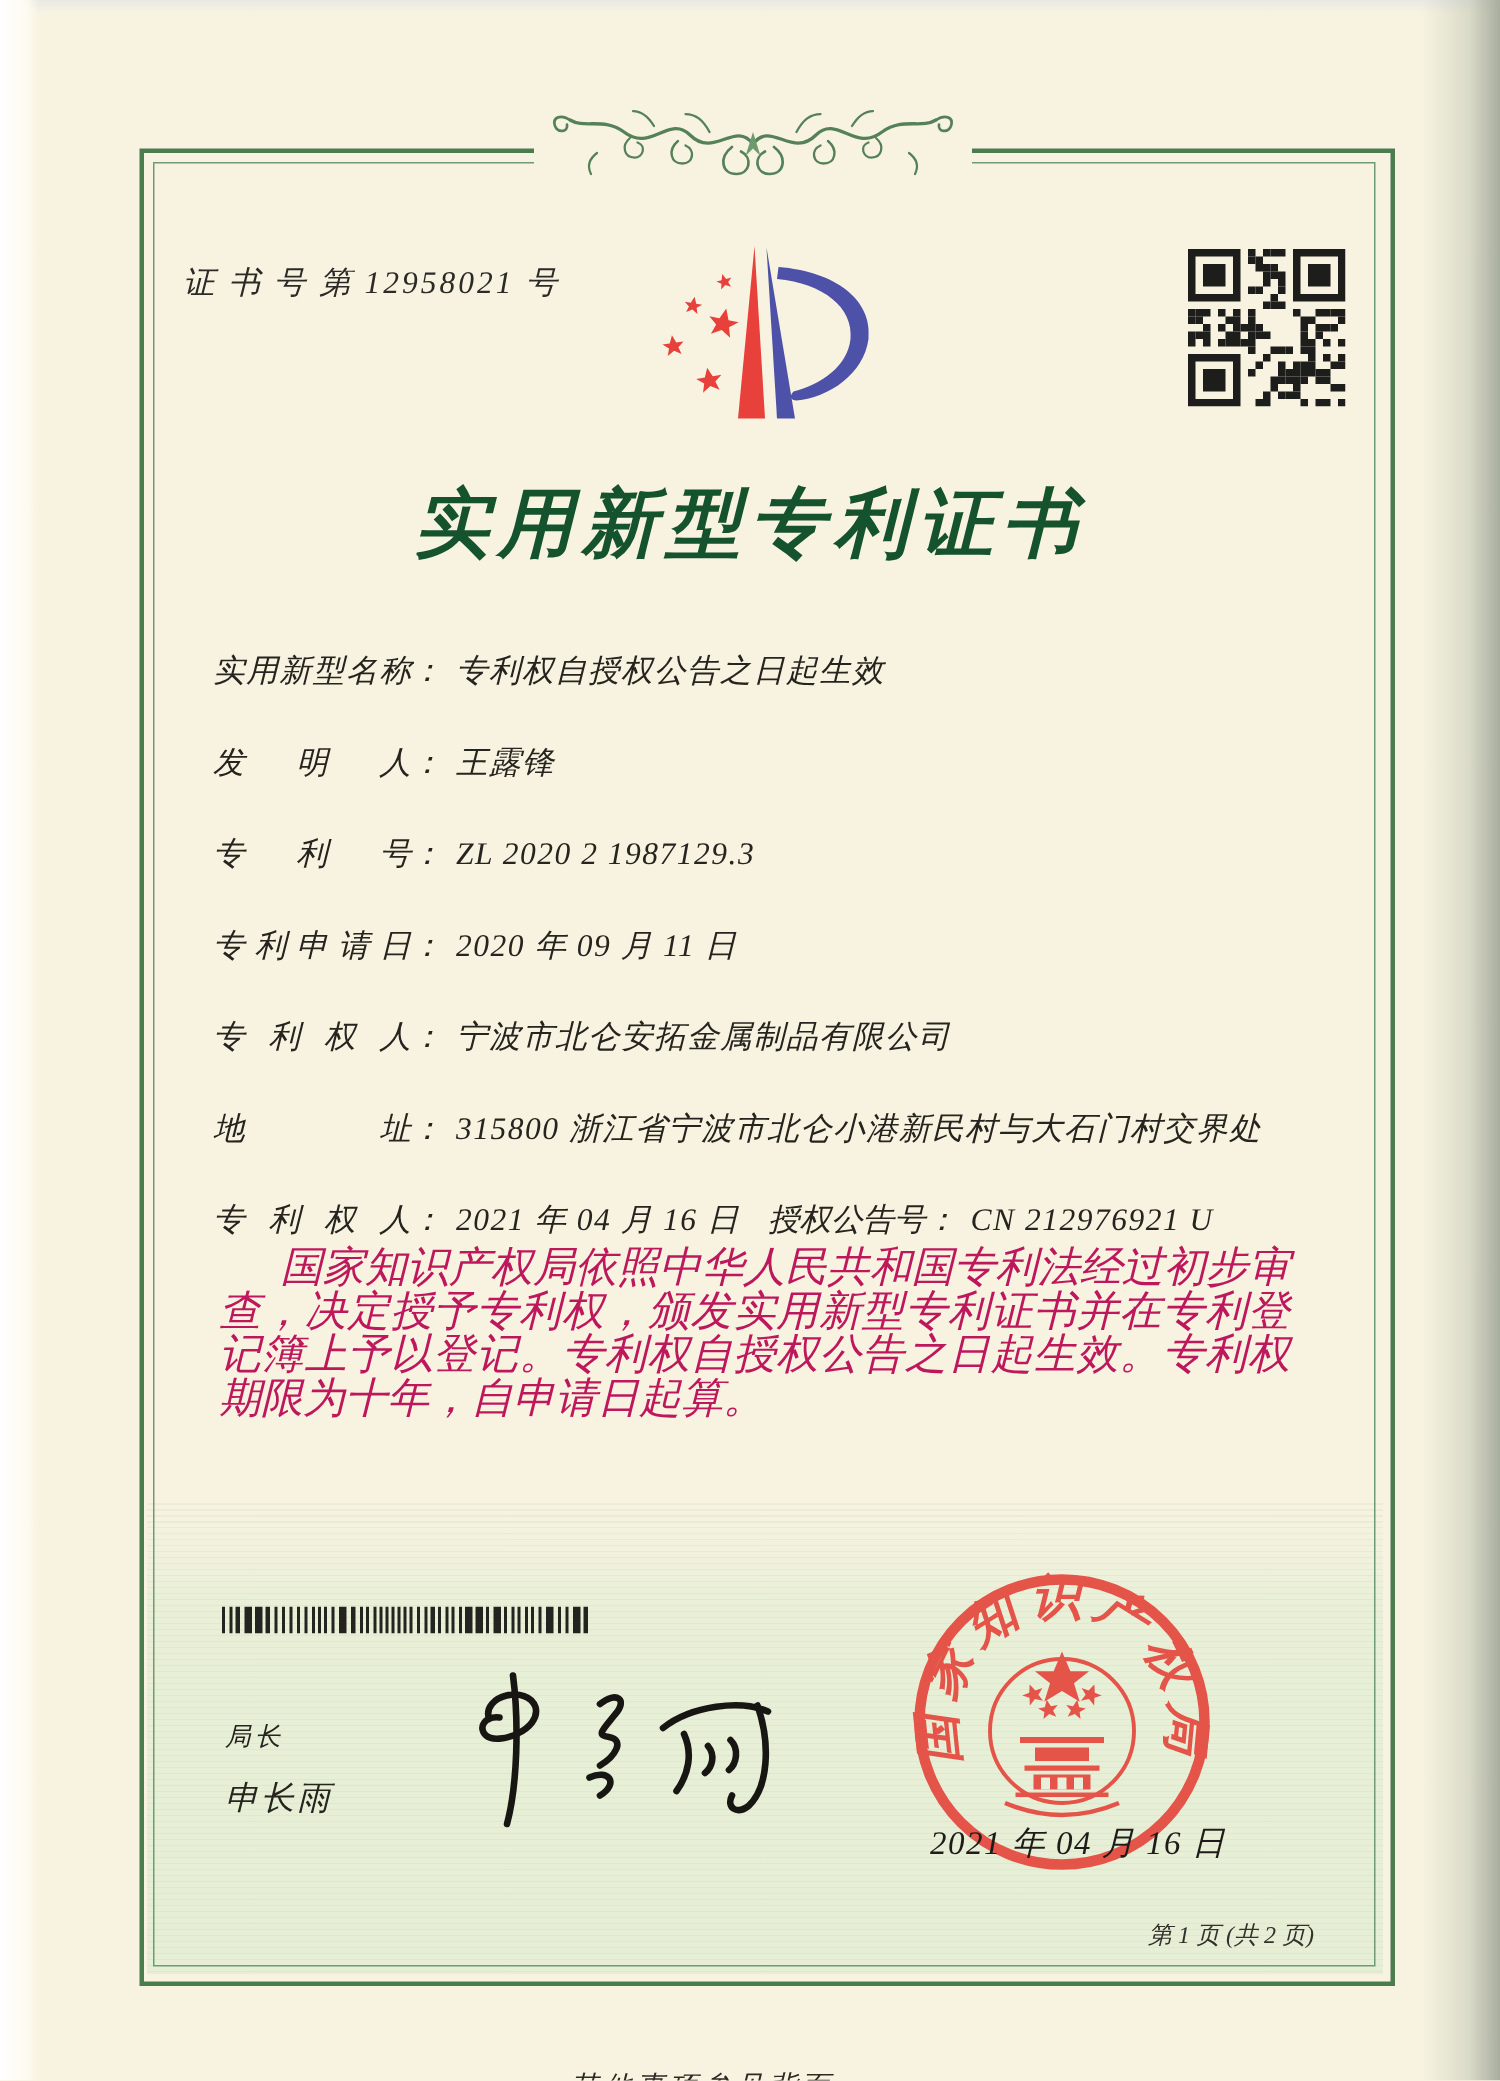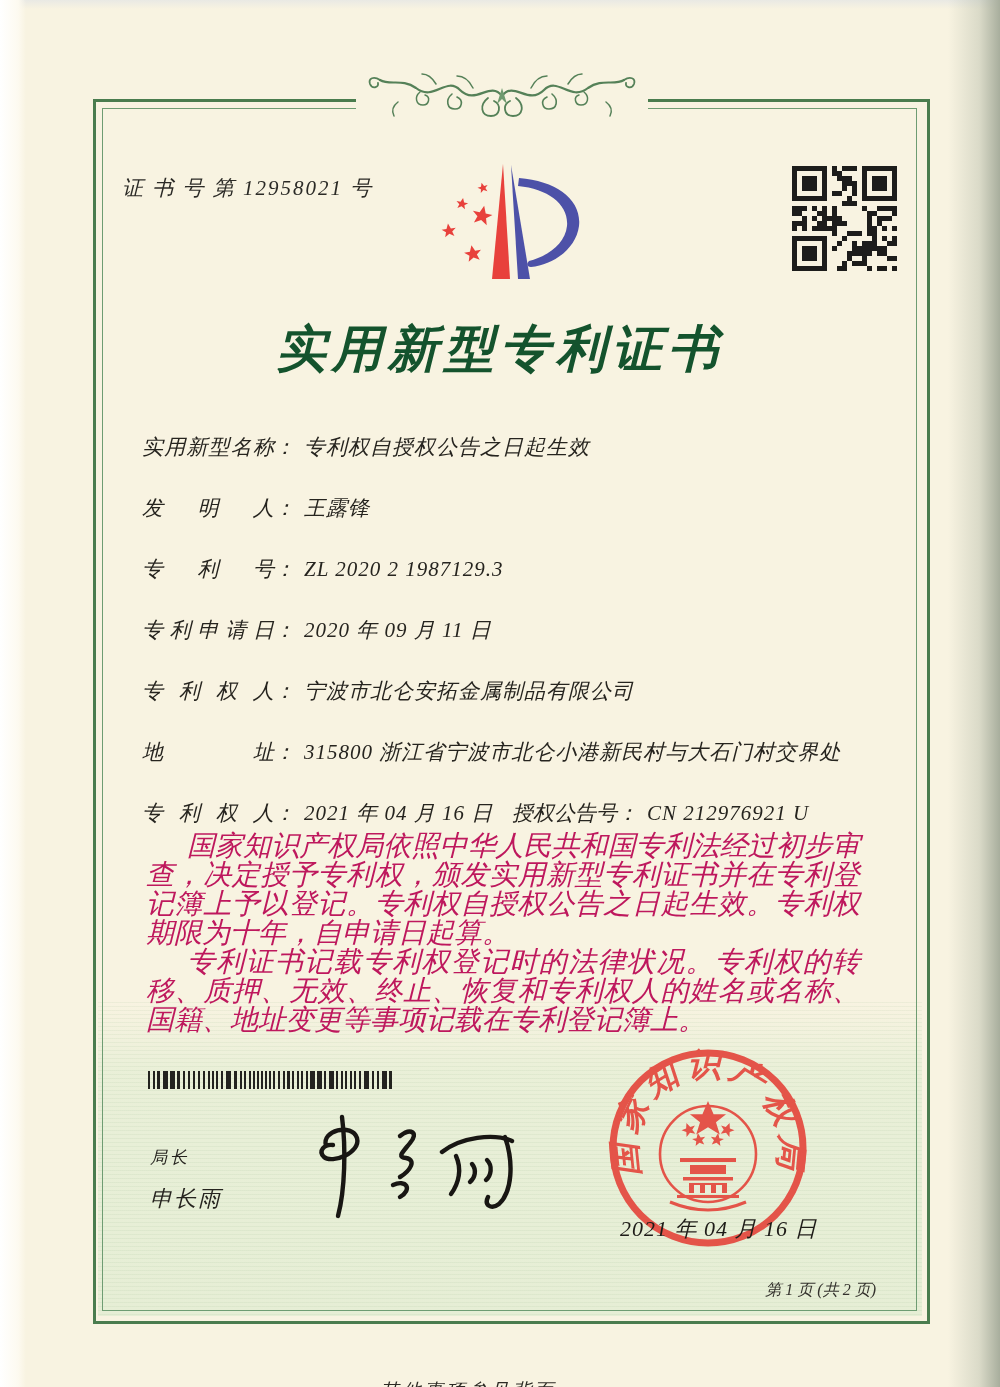--- a/index.html
+++ b/index.html
@@ -252,21 +252,20 @@
 
 <div class="abs field-row" style="top:799px">
   <span class="flabel">专利权人</span><span class="fcolon">：</span><span class="fvalue">2021 年 04 月 16 日</span>
   <span class="grant2">
     <span>授权公告号</span><span>：</span><span class="fvalue">CN 212976921 U</span>
   </span>
 </div>
 
 <div class="abs paras">
   <p>国家知识产权局依照中华人民共和国专利法经过初步审查，决定授予专利权，颁发实用新型专利证书并在专利登记簿上予以登记。专利权自授权公告之日起生效。专利权期限为十年，自申请日起算。</p>
-  <p>专利证书记载专利权登记时的法律状况。专利权的转移、质押、无效、终止、恢复和专利权人的姓名或名称、国籍、地址变更等事项记载在专利登记簿上。</p>
 </div>
 
 <div class="abs barcode">
   <svg width="247" height="18" viewBox="0 0 247 18">
       <rect x="0" y="0" width="2" height="18" fill="#23231f"></rect>
       <rect x="5" y="0" width="2" height="18" fill="#23231f"></rect>
       <rect x="9" y="0" width="3" height="18" fill="#23231f"></rect>
       <rect x="15" y="0" width="5" height="18" fill="#23231f"></rect>
       <rect x="22" y="0" width="5" height="18" fill="#23231f"></rect>
       <rect x="29" y="0" width="3" height="18" fill="#23231f"></rect>

